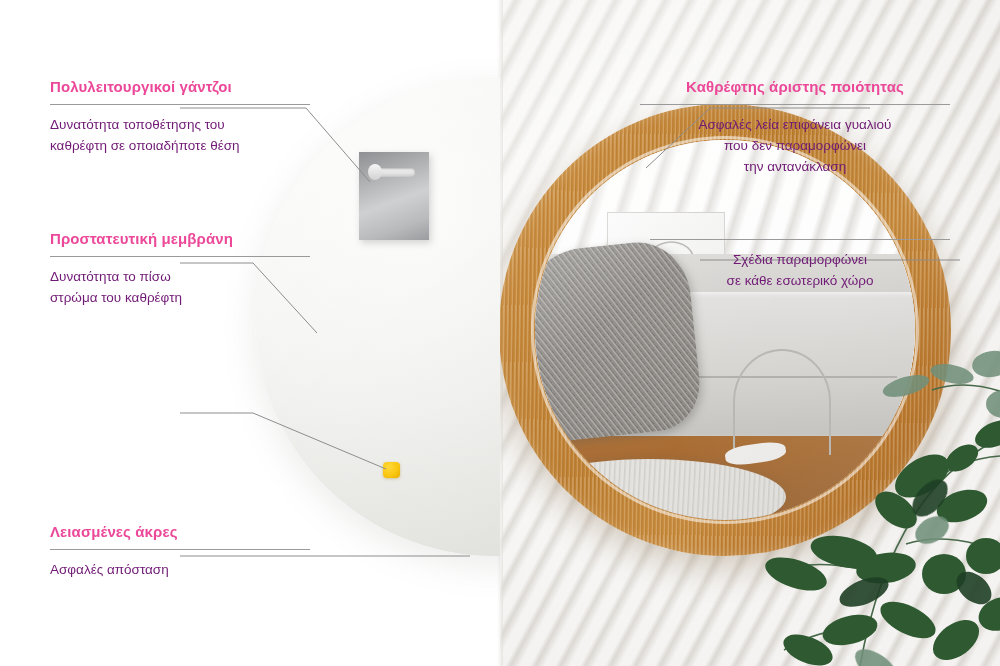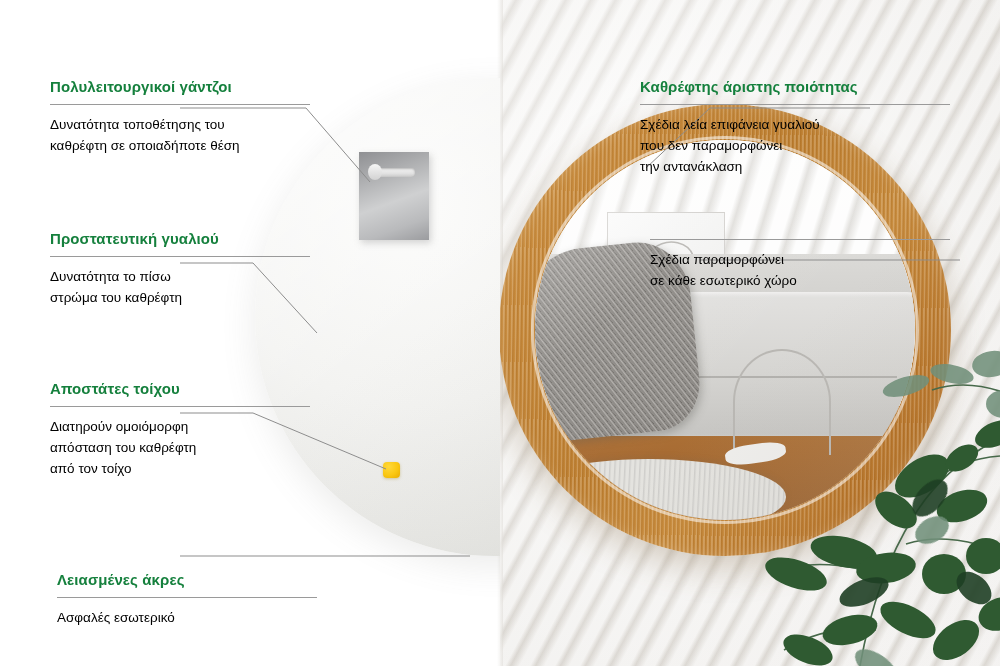--- a/index.html
+++ b/index.html
@@ -225,37 +225,37 @@
     width: 320px; height: 336px;
     pointer-events: none;
   }
   .plant svg { width: 100%; height: 100%; display: block; }
 
   
   .callout { position: absolute; }
   .callout .c-title {
     font-size: 15px;
     font-weight: bold;
-    color: #15803d;
+    color: #ec4899;
     letter-spacing: 0.1px;
     white-space: nowrap;
   }
   .callout .c-rule {
     height: 1px;
     background: #9a9a9a;
     margin-top: 9px;
   }
   .callout .c-desc {
     font-size: 13.5px;
     line-height: 1.55;
-    color: #000000;
+    color: #701a75;
     margin-top: 10px;
     white-space: pre-line;
   }
-  .callout.right { text-align: left; }
+  .callout.right { text-align: center; }
 
   .leader { position: absolute; pointer-events: none; }
   .leader svg { display: block; overflow: visible; }
 </style>
 </head>
 <body>
 
 <div id="stage">
 
   <div class="bg-left"></div>
@@ -382,44 +382,37 @@
   </div>
 
   <div class="callout left" style="left:50px; top:78px; width:260px;">
     <div class="c-title">Πολυλειτουργικοί γάντζοι</div>
     <div class="c-rule"></div>
     <div class="c-desc">Δυνατότητα τοποθέτησης του
 καθρέφτη σε οποιαδήποτε θέση</div>
   </div>
 
   <div class="callout left" style="left:50px; top:230px; width:260px;">
-    <div class="c-title">Προστατευτική γυαλιού</div>
+    <div class="c-title">Προστατευτική μεμβράνη</div>
     <div class="c-rule"></div>
     <div class="c-desc">Δυνατότητα το πίσω
 στρώμα του καθρέφτη</div>
   </div>
 
-  <div class="callout left" style="left:50px; top:380px; width:260px;">
-    <div class="c-title">Αποστάτες τοίχου</div>
-    <div class="c-rule"></div>
-    <div class="c-desc">Διατηρούν ομοιόμορφη
-απόσταση του καθρέφτη
-από τον τοίχο</div>
-  </div>
-
-  <div class="callout left" style="left:57px; top:523px; width:260px;margin-top:48px;">
+
+  <div class="callout left" style="left:50px; top:523px; width:260px;">
     <div class="c-title">Λειασμένες άκρες</div>
     <div class="c-rule"></div>
-    <div class="c-desc">Ασφαλές εσωτερικό</div>
+    <div class="c-desc">Ασφαλές απόσταση</div>
   </div>
 
   <div class="callout right" style="left:640px; top:78px; width:310px;">
     <div class="c-title">Καθρέφτης άριστης ποιότητας</div>
     <div class="c-rule"></div>
-    <div class="c-desc">Σχέδια λεία επιφάνεια γυαλιού
+    <div class="c-desc">Ασφαλές λεία επιφάνεια γυαλιού
 που δεν παραμορφώνει
 την αντανάκλαση</div>
   </div>
 
   <div class="callout right" style="left:650px; top:230px; width:300px;">
     <div class="c-rule"></div>
     <div class="c-desc">Σχέδια παραμορφώνει
 σε κάθε εσωτερικό χώρο</div>
   </div>
 

